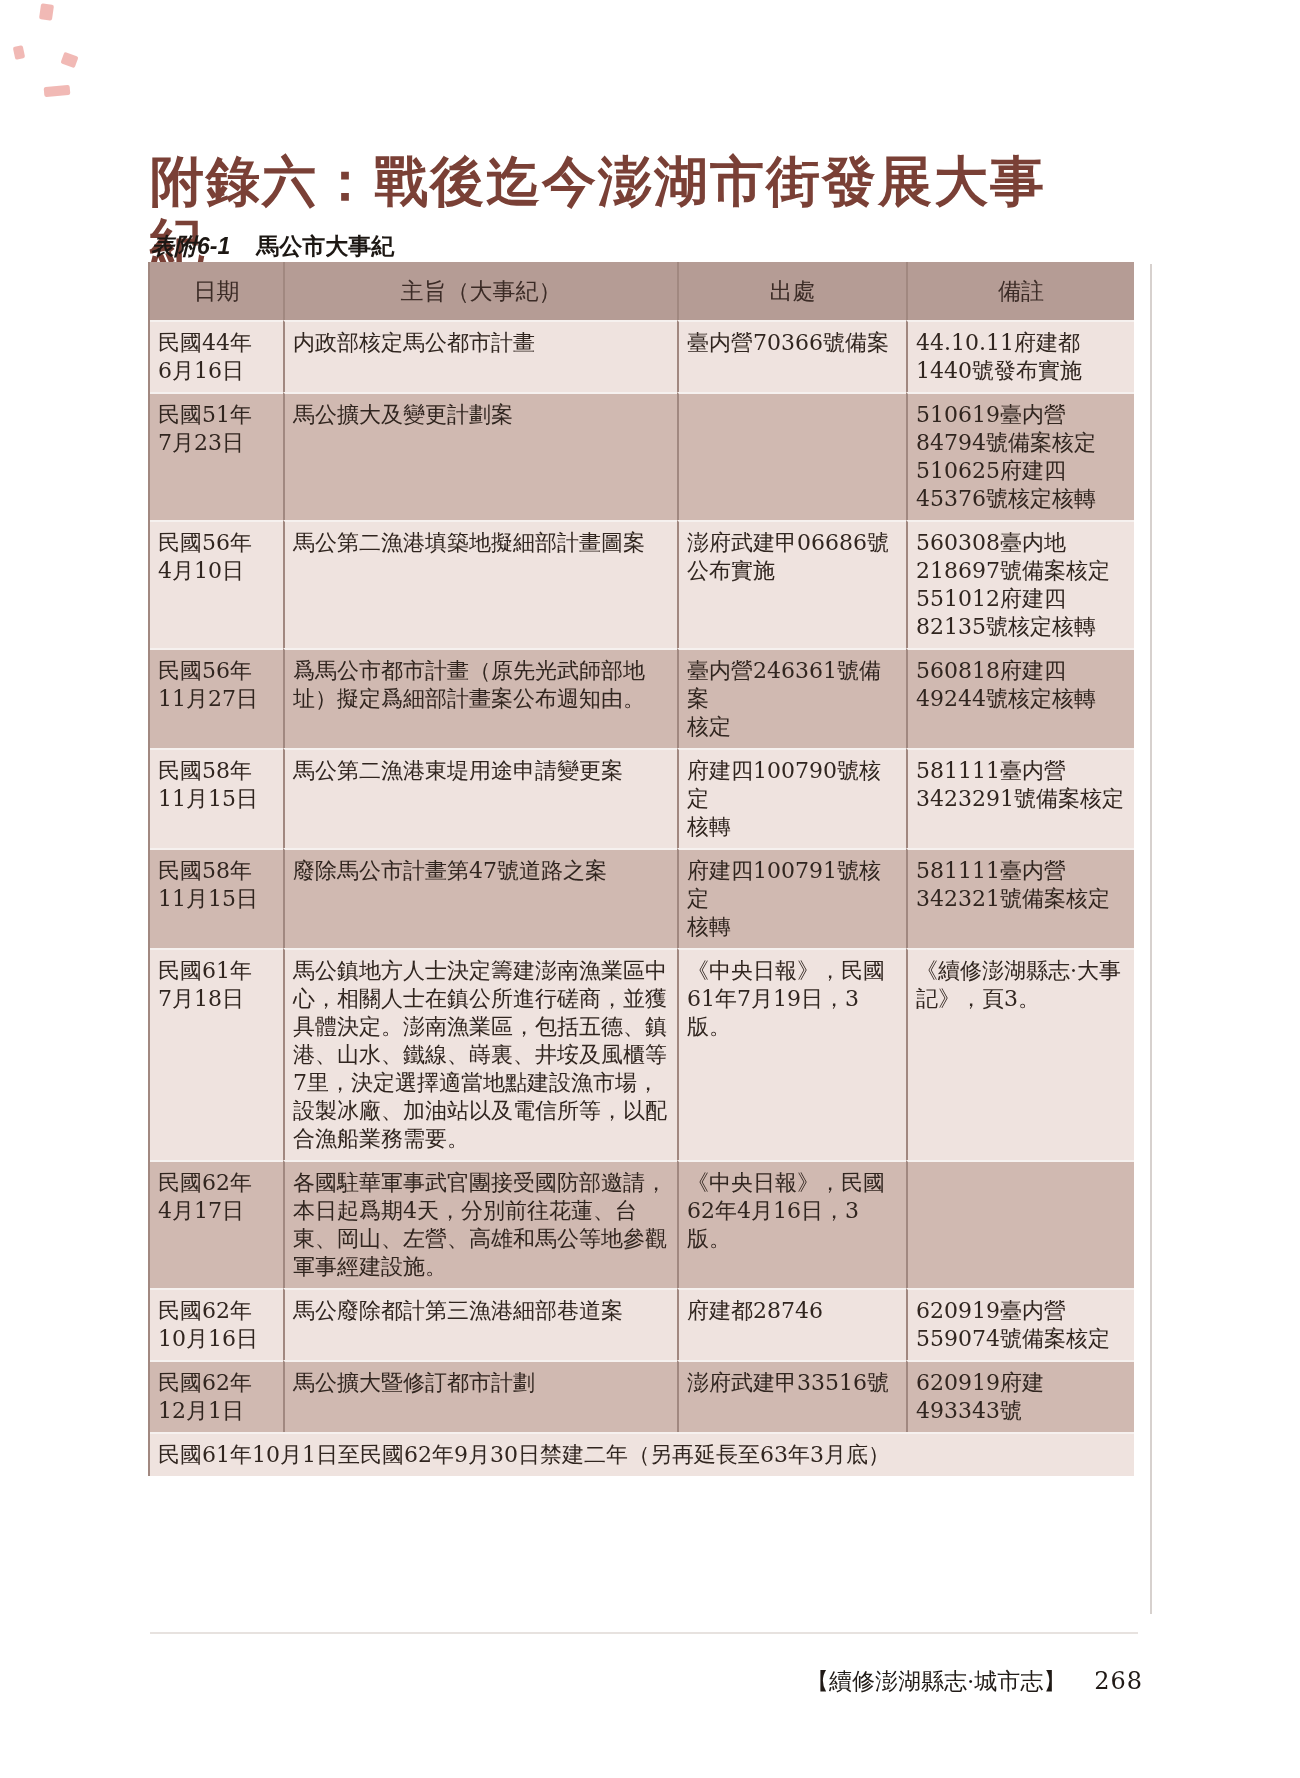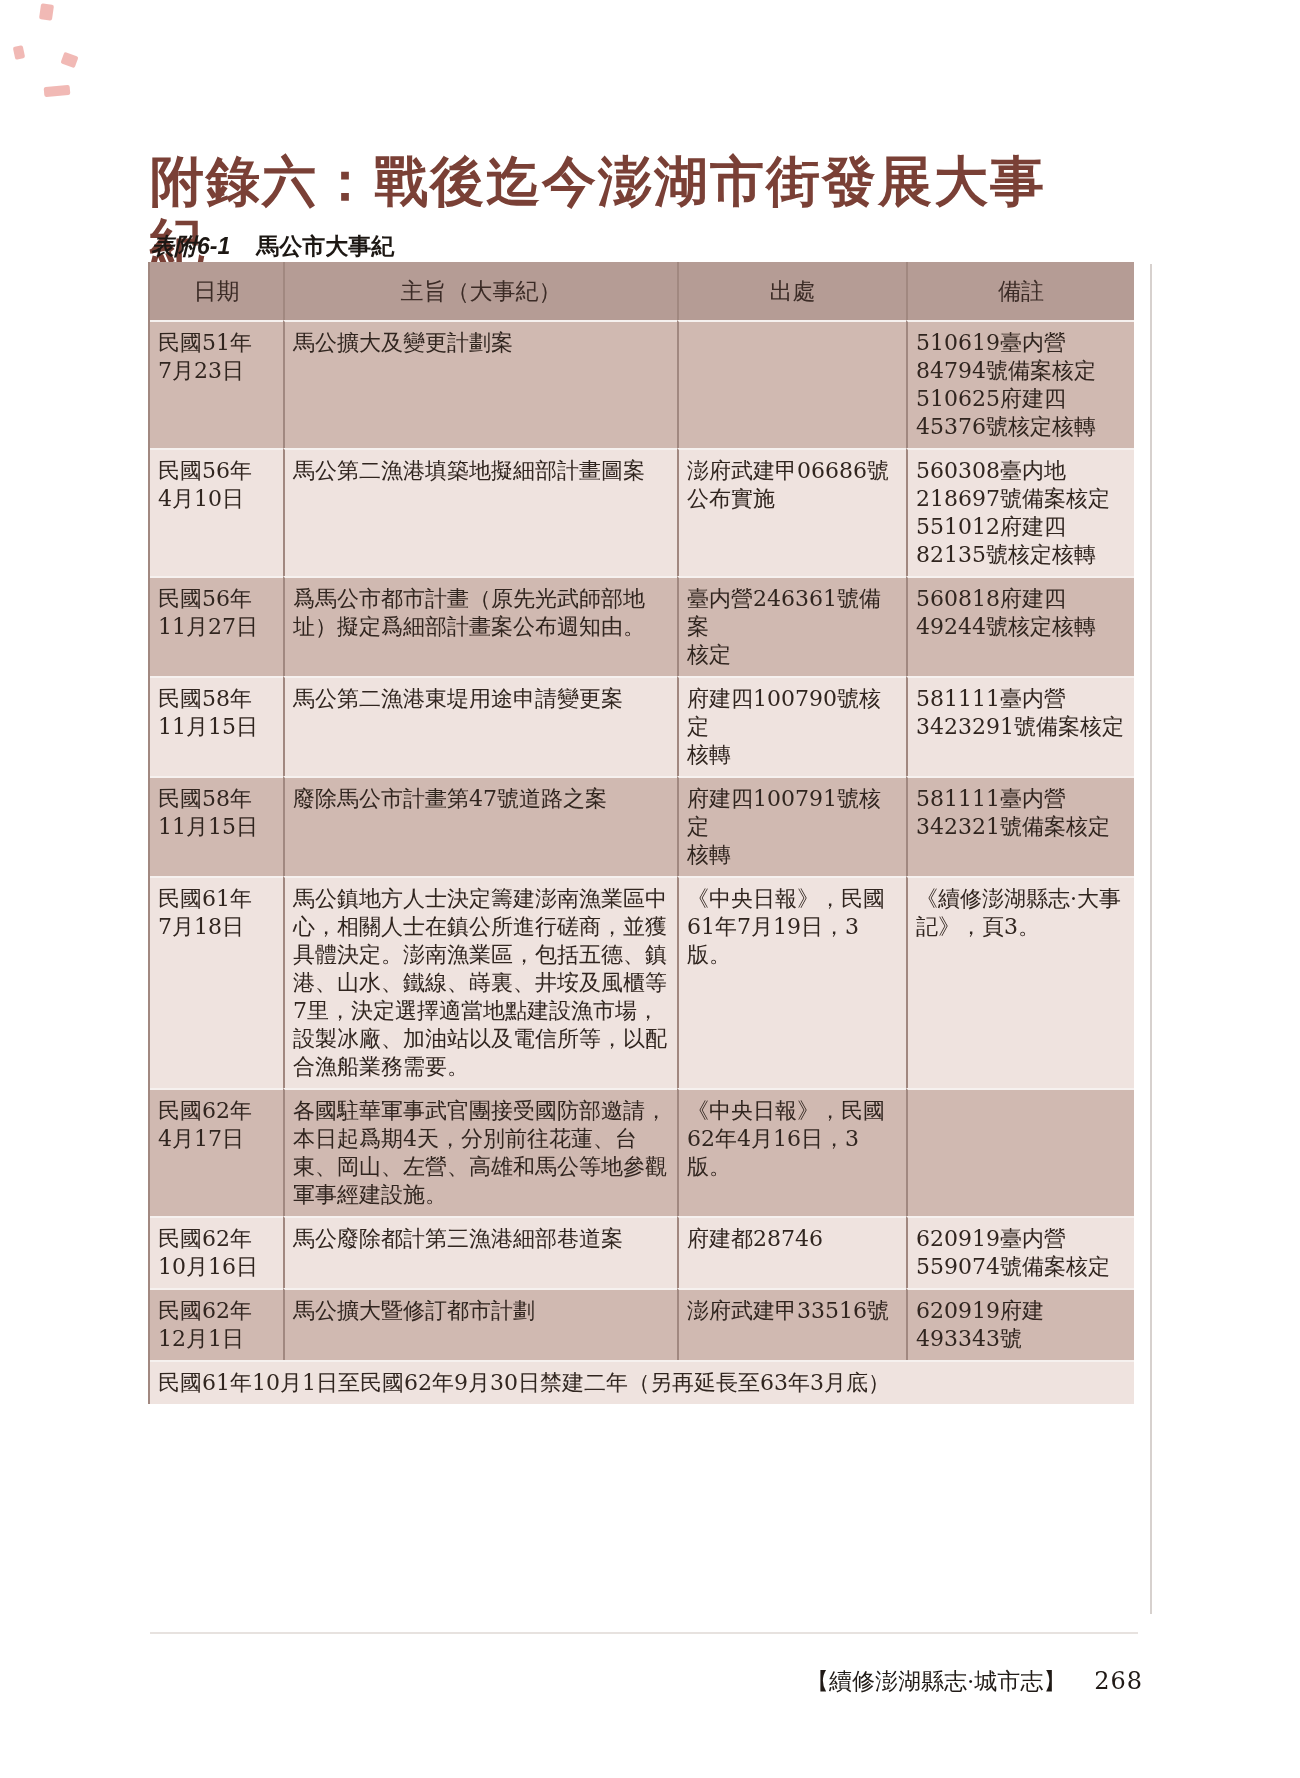--- a/index.html
+++ b/index.html
@@ -105,20 +105,28 @@
   </colgroup>
   <thead>
     <tr>
       <th>日期</th>
       <th>主旨（大事紀）</th>
       <th>出處</th>
       <th>備註</th>
     </tr>
   </thead>
   <tbody id="events-tbody">
+      <tr class="row-light">
+        <td class="cell cell-date">民國44年
+6月16日</td>
+        <td class="cell cell-subject">内政部核定馬公都市計畫</td>
+        <td class="cell cell-source">臺内營70366號備案</td>
+        <td class="cell cell-note">44.10.11府建都
+1440號發布實施</td>
+      </tr>
       <tr class="row-dark">
         <td class="cell cell-date">民國51年
 7月23日</td>
         <td class="cell cell-subject">馬公擴大及變更計劃案</td>
         <td class="cell cell-source"></td>
         <td class="cell cell-note">510619臺内營
 84794號備案核定
 510625府建四
 45376號核定核轉</td>
       </tr>

